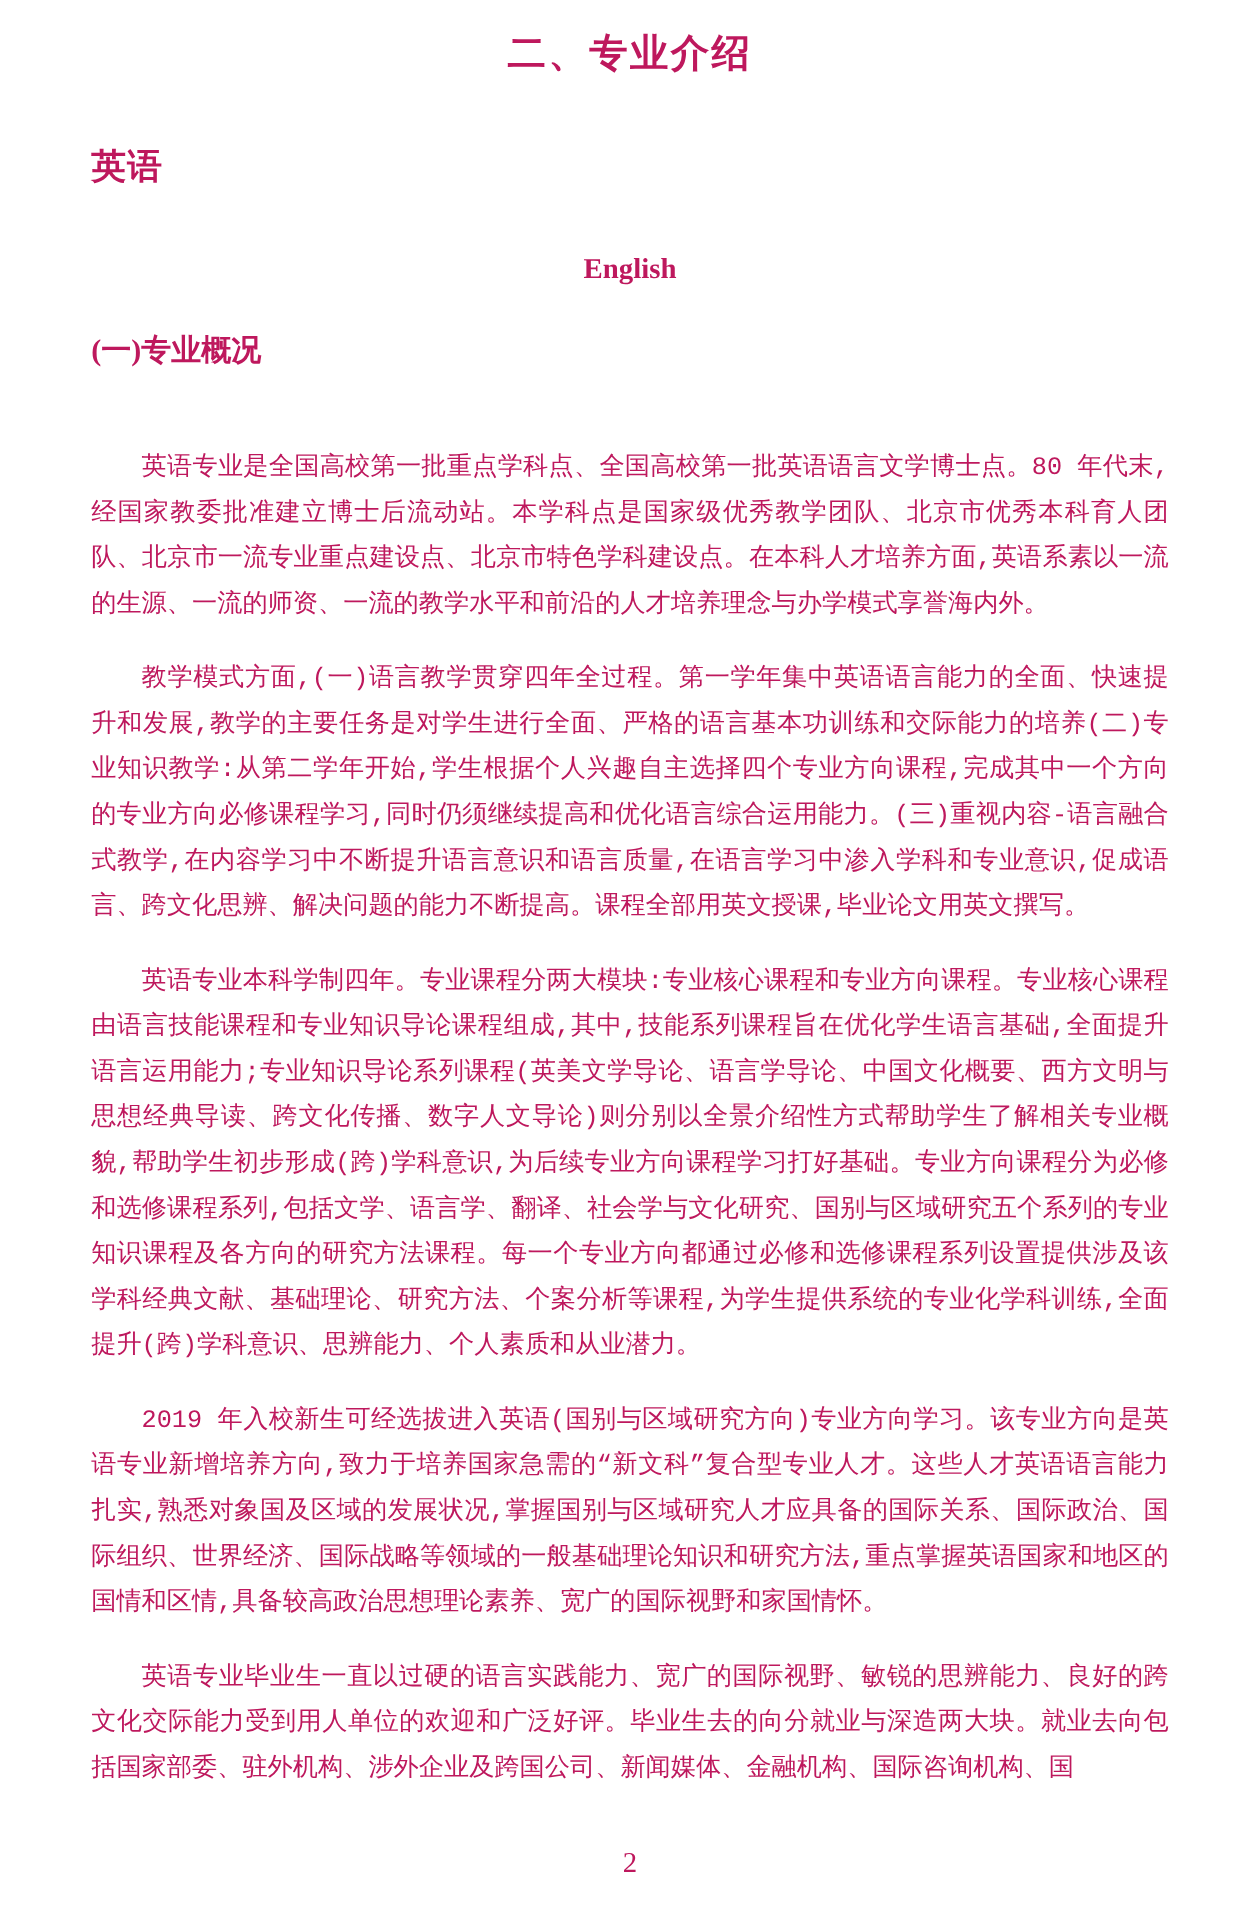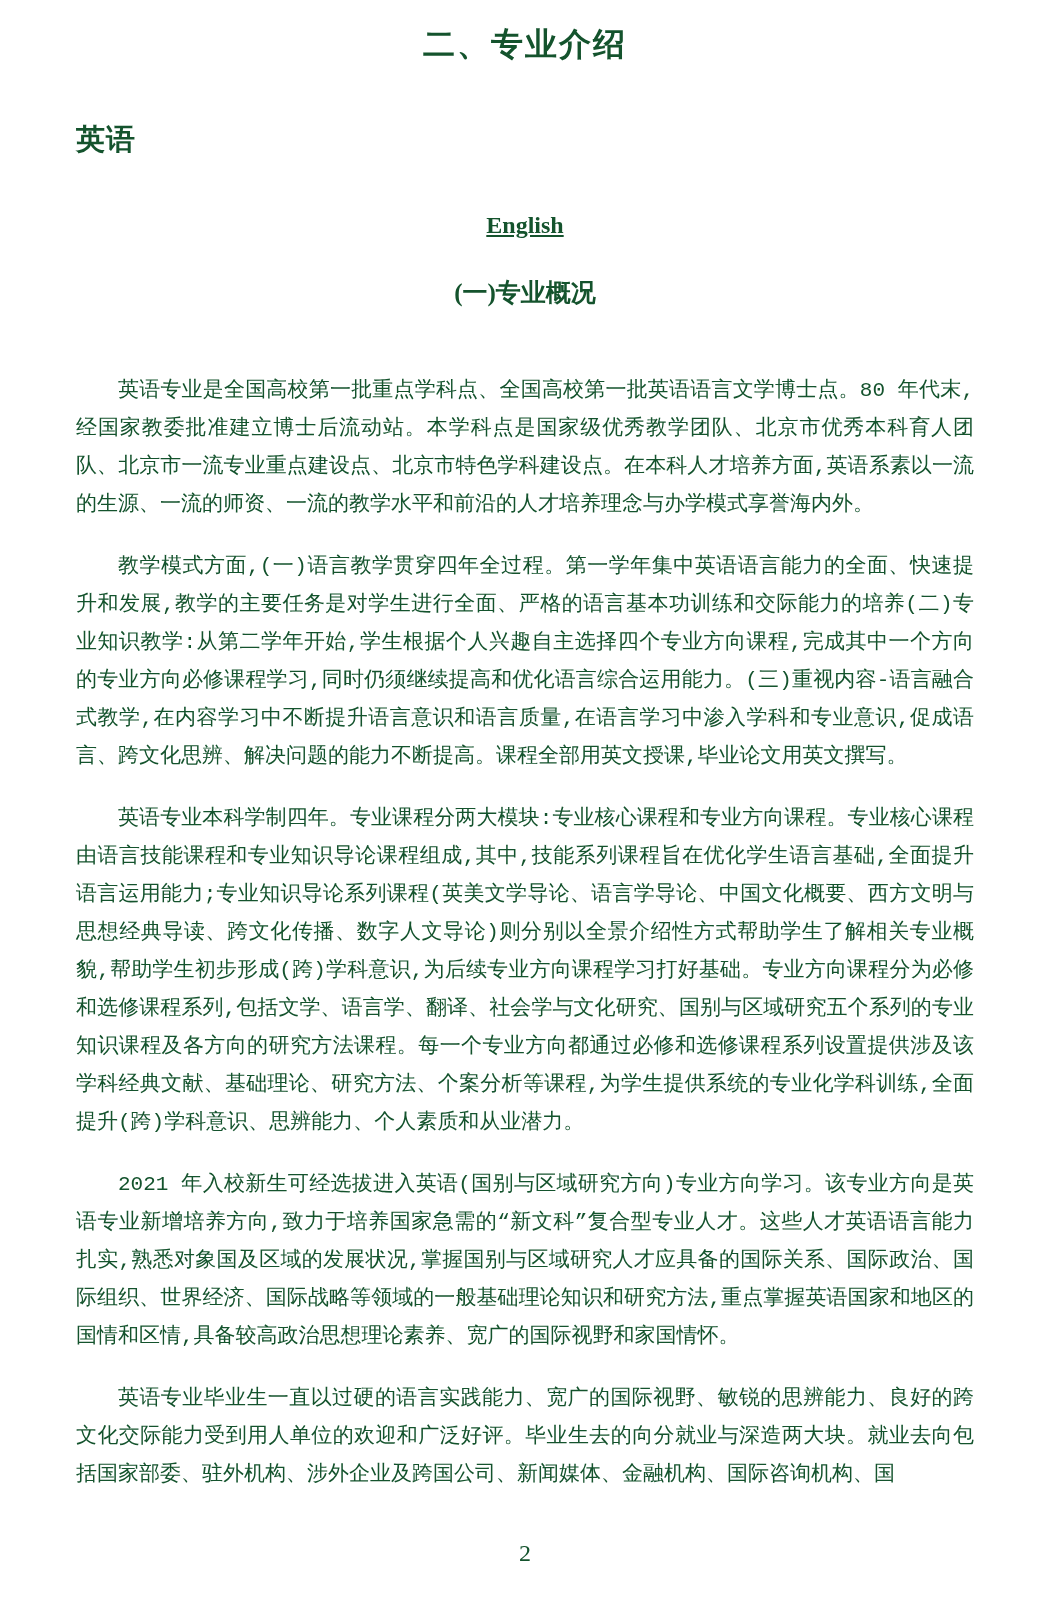--- a/index.html
+++ b/index.html
@@ -6,21 +6,21 @@
     margin: 0;
     padding: 0;
     background: #ffffff;
   }
   .page {
     position: relative;
     width: 1050px;
     height: 1600px;
     margin: 0 auto;
     background: #ffffff;
-    color: #14532d;
+    color: #be185d;
     font-family: "Liberation Serif", "DejaVu Serif", serif;
     overflow: hidden;
     box-sizing: border-box;
   }
   .content {
     padding: 0 76px;
   }
   .doc-title {
     margin: 24px 0 0 0;
     font-size: 32px;
@@ -36,27 +36,26 @@
     text-align: left;
     line-height: 38px;
     letter-spacing: 1px;
   }
   .program-name-en {
     margin: 50px 0 0 0;
     font-size: 24px;
     font-weight: bold;
     text-align: center;
     line-height: 34px;
-    text-decoration: underline;
   }
   .section-heading {
     margin: 34px 0 0 0;
     font-size: 25px;
     font-weight: bold;
-    text-align: center;
+    text-align: left;
     line-height: 34px;
   }
   .body-text p {
     margin: 0 0 24px 0;
     font-size: 21px;
     line-height: 38px;
     text-align: justify;
     text-justify: inter-character;
     text-indent: 2em;
     word-break: break-all;
@@ -86,19 +85,19 @@
     <h2 class="program-name-cn">英语</h2>
 
     <h3 class="program-name-en">English</h3>
 
     <h4 class="section-heading">(一)专业概况</h4>
 
     <div class="body-text">
       <p>英语专业是全国高校第一批重点学科点、全国高校第一批英语语言文学博士点。80 年代末,经国家教委批准建立博士后流动站。本学科点是国家级优秀教学团队、北京市优秀本科育人团队、北京市一流专业重点建设点、北京市特色学科建设点。在本科人才培养方面,英语系素以一流的生源、一流的师资、一流的教学水平和前沿的人才培养理念与办学模式享誉海内外。</p>
       <p>教学模式方面,(一)语言教学贯穿四年全过程。第一学年集中英语语言能力的全面、快速提升和发展,教学的主要任务是对学生进行全面、严格的语言基本功训练和交际能力的培养(二)专业知识教学:从第二学年开始,学生根据个人兴趣自主选择四个专业方向课程,完成其中一个方向的专业方向必修课程学习,同时仍须继续提高和优化语言综合运用能力。(三)重视内容-语言融合式教学,在内容学习中不断提升语言意识和语言质量,在语言学习中渗入学科和专业意识,促成语言、跨文化思辨、解决问题的能力不断提高。课程全部用英文授课,毕业论文用英文撰写。</p>
       <p>英语专业本科学制四年。专业课程分两大模块:专业核心课程和专业方向课程。专业核心课程由语言技能课程和专业知识导论课程组成,其中,技能系列课程旨在优化学生语言基础,全面提升语言运用能力;专业知识导论系列课程(英美文学导论、语言学导论、中国文化概要、西方文明与思想经典导读、跨文化传播、数字人文导论)则分别以全景介绍性方式帮助学生了解相关专业概貌,帮助学生初步形成(跨)学科意识,为后续专业方向课程学习打好基础。专业方向课程分为必修和选修课程系列,包括文学、语言学、翻译、社会学与文化研究、国别与区域研究五个系列的专业知识课程及各方向的研究方法课程。每一个专业方向都通过必修和选修课程系列设置提供涉及该学科经典文献、基础理论、研究方法、个案分析等课程,为学生提供系统的专业化学科训练,全面提升(跨)学科意识、思辨能力、个人素质和从业潜力。</p>
-      <p>2021 年入校新生可经选拔进入英语(国别与区域研究方向)专业方向学习。该专业方向是英语专业新增培养方向,致力于培养国家急需的“新文科”复合型专业人才。这些人才英语语言能力扎实,熟悉对象国及区域的发展状况,掌握国别与区域研究人才应具备的国际关系、国际政治、国际组织、世界经济、国际战略等领域的一般基础理论知识和研究方法,重点掌握英语国家和地区的国情和区情,具备较高政治思想理论素养、宽广的国际视野和家国情怀。</p>
+      <p>2019 年入校新生可经选拔进入英语(国别与区域研究方向)专业方向学习。该专业方向是英语专业新增培养方向,致力于培养国家急需的“新文科”复合型专业人才。这些人才英语语言能力扎实,熟悉对象国及区域的发展状况,掌握国别与区域研究人才应具备的国际关系、国际政治、国际组织、世界经济、国际战略等领域的一般基础理论知识和研究方法,重点掌握英语国家和地区的国情和区情,具备较高政治思想理论素养、宽广的国际视野和家国情怀。</p>
       <p>英语专业毕业生一直以过硬的语言实践能力、宽广的国际视野、敏锐的思辨能力、良好的跨文化交际能力受到用人单位的欢迎和广泛好评。毕业生去的向分就业与深造两大块。就业去向包括国家部委、驻外机构、涉外企业及跨国公司、新闻媒体、金融机构、国际咨询机构、国</p>
     </div>
   </div>
 
   <div class="page-number">2</div>
 </div>
 
 </body></html>

